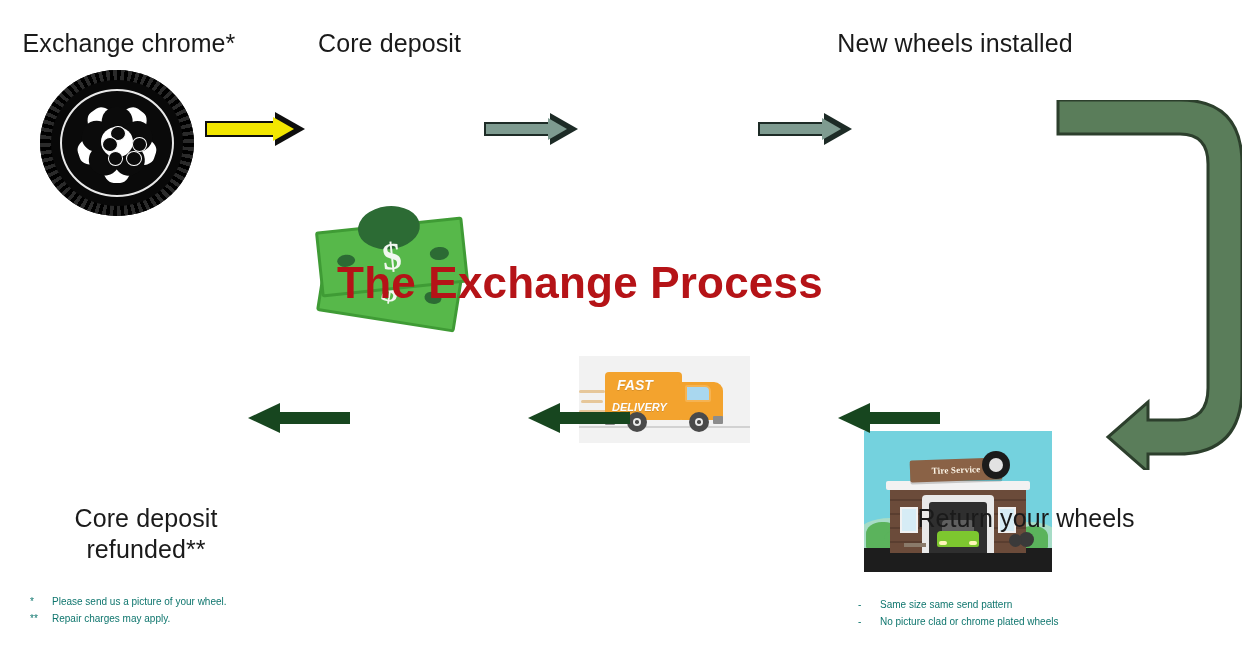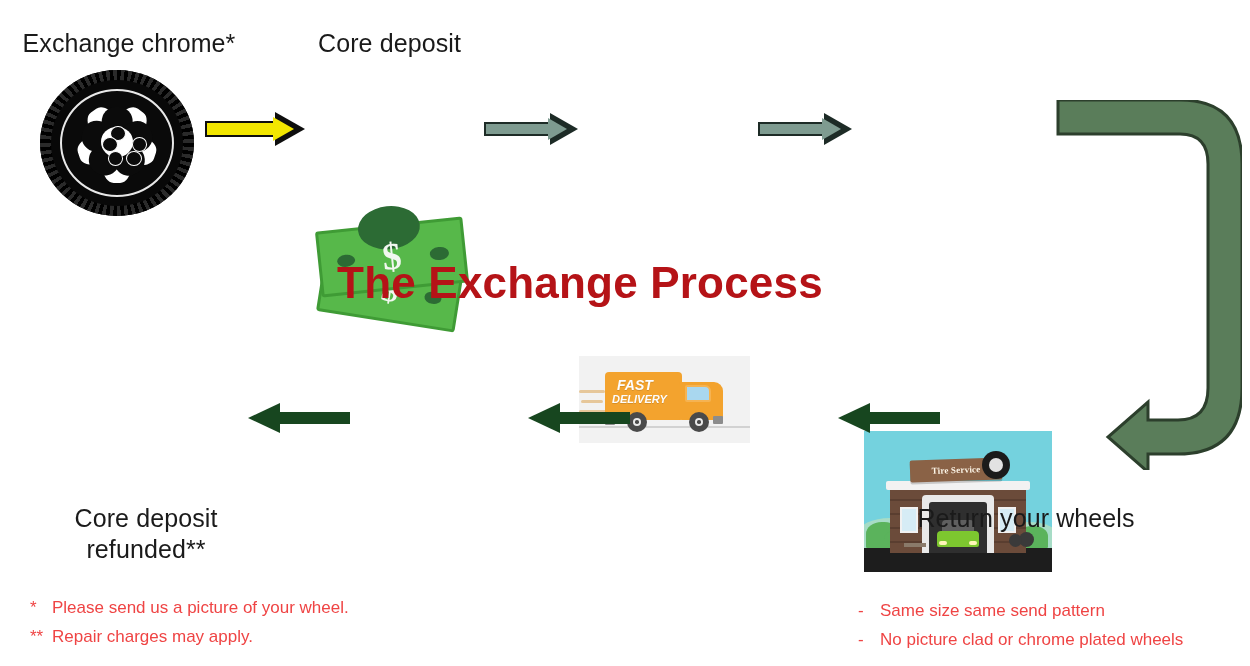--- a/index.html
+++ b/index.html
@@ -12,21 +12,21 @@
   .abs{position:absolute;}
   .label{
     font-size:25px;font-weight:400;color:#1a1a1a;
     text-align:center;line-height:1.22;letter-spacing:.1px;
     white-space:pre-line;
   }
   .title{
     font-size:44px;font-weight:700;color:#b51317;
     letter-spacing:.2px;text-align:center;width:100%;
   }
-  .foot{font-size:17px;color:#ef4444;line-height:1.72;}
+  .foot{font-size:10px;color:#0f766e;line-height:1.72;}
   .foot .mk{display:inline-block;width:22px;}
   
   .wheel{position:relative;border-radius:50%;background:#0c0c0c;}
   .wheel .tread{position:absolute;inset:0;border-radius:50%;
     background:repeating-conic-gradient(#000 0 3deg,#2a2a2a 3deg 6deg);}
   .wheel .tire-in{position:absolute;inset:7%;border-radius:50%;background:#080808;}
   .wheel .rimring{position:absolute;inset:13%;border-radius:50%;
     border:2px solid #e8e8e8;background:#0a0a0a;}
   .wheel .face{position:absolute;inset:16%;border-radius:50%;overflow:hidden;}
   .wheel .spoke{position:absolute;left:50%;top:50%;width:27%;height:40%;
@@ -92,20 +92,21 @@
   
   .curve{position:absolute;}
 </style>
 </head>
 <body>
 
 <div class="stage">
 
   <div class="abs label" style="left:0;top:28px;width:258px;">Exchange chrome*</div>
   <div class="abs label" style="left:282px;top:28px;width:215px;">Core deposit</div>
+  <div class="abs label" style="left:800px;top:28px;width:310px;">New wheels installed</div>
 
   <div class="abs wheel" style="left:40px;top:70px;width:154px;height:146px;--rim:#ffffff;--gap:#0b0b0b;">
     <div class="tread"></div>
     <div class="tire-in"></div>
     <div class="rimring"></div>
     <div class="face">
       <div class="spoke" style="transform:translate(-50%,0) rotate(0deg)"></div>
       <div class="spoke" style="transform:translate(-50%,0) rotate(72deg)"></div>
       <div class="spoke" style="transform:translate(-50%,0) rotate(144deg)"></div>
       <div class="spoke" style="transform:translate(-50%,0) rotate(216deg)"></div>
@@ -171,21 +172,21 @@
         <i>
           <b></b>
         </i>
       </div>
     <div class="tk-wheel" style="left:110px;top:56px;width:20px;height:20px;">
         <i>
           <b></b>
         </i>
       </div>
     <div class="tk-txt" style="left:38px;top:22px;font-size:14px;">FAST</div>
-    <div class="tk-txt" style="left:33px;top:38px;font-size:11px;">DELIVERY</div>
+    <div class="tk-txt" style="left:33px;top:46px;font-size:11px;">DELIVERY</div>
   </div>
 
   <div class="arrow" style="left:758px;top:112px;width:96px;height:34px;">
     <div class="shaft" style="left:0;top:10px;width:68px;height:14px;background:#7e9b90;
          border:2px solid #1d2b26;box-sizing:border-box;border-right:none;"></div>
     <div class="head" style="left:66px;top:1px;border-top:16px solid transparent;
          border-bottom:16px solid transparent;border-left:28px solid #1d2b26;"></div>
     <div class="head" style="left:64px;top:6px;border-top:11px solid transparent;
          border-bottom:11px solid transparent;border-left:19px solid #7e9b90;"></div>
   </div>

